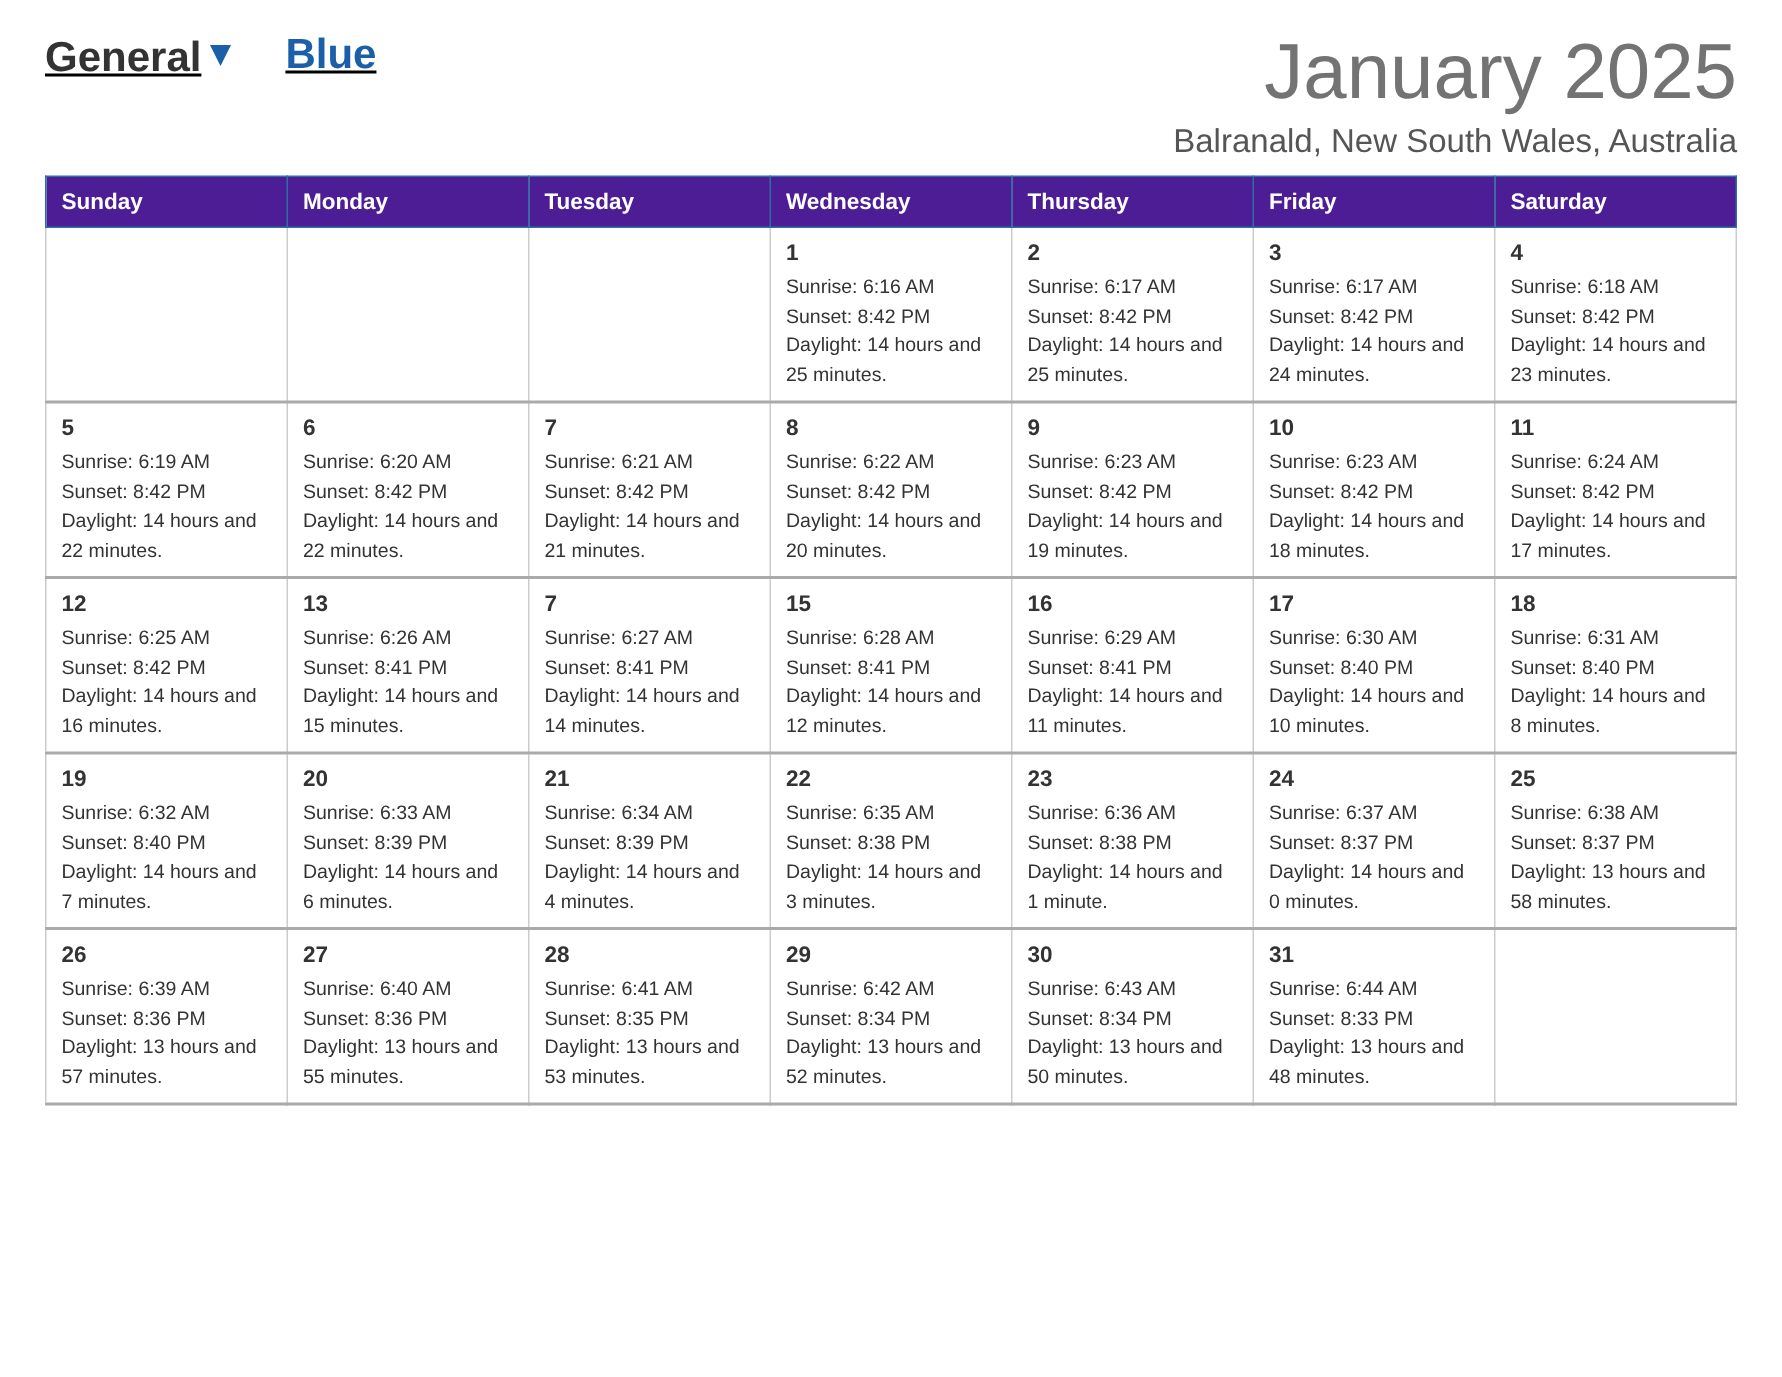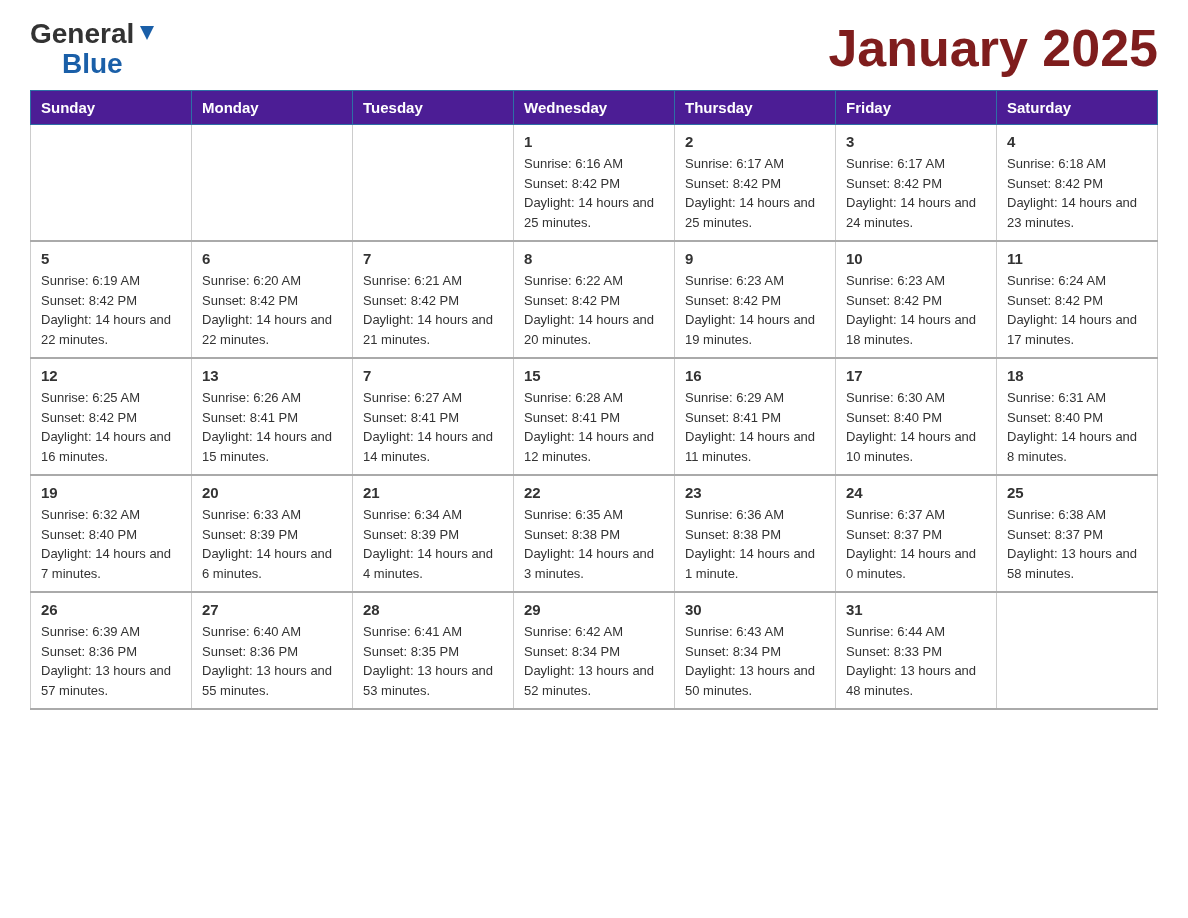--- a/index.html
+++ b/index.html
@@ -11,42 +11,43 @@
       min-height: 918px;
     }
     .header {
       display: flex;
       justify-content: space-between;
       align-items: flex-start;
       margin-bottom: 10px;
     }
     .logo {
       display: flex;
-      flex-direction: column;
-      align-items: flex-start;
+      flex-direction: row;
+      align-items: flex-end;
+      text-decoration: underline;
     }
     .logo-text {
       font-size: 28px;
       font-weight: bold;
       color: #333;
       line-height: 1;
     }
     .logo-line2 {
       color: #1a5fa8;
       font-size: 28px;
       font-weight: bold;
       margin-left: 32px;
     }
     .title-block {
       text-align: right;
     }
     .title-block h1 {
       font-size: 52px;
-      font-weight: bold;
-      color: #7f1d1d;
+      font-weight: normal;
+      color: #737373;
       line-height: 1.1;
     }
     .title-block h2 {
       font-size: 22px;
       font-weight: normal;
       color: #555;
       margin-top: 4px;
     }
     table {
       width: 100%;
@@ -97,20 +98,21 @@
     <div style="display:flex; align-items:center;">
       <span class="logo-text">General</span>
       <svg width="22" height="22" viewBox="0 0 22 22" style="margin-left:2px; margin-top:-2px;">
         <polygon points="4,4 18,4 11,18" fill="#1a5fa8"></polygon>
       </svg>
     </div>
     <div class="logo-line2">Blue</div>
   </div>
   <div class="title-block">
     <h1>January 2025</h1>
+    <h2>Balranald, New South Wales, Australia</h2>
   </div>
 </div>
 
 <table>
   <thead>
     <tr>
     <th>Sunday</th>
         <th>Monday</th>
         <th>Tuesday</th>
         <th>Wednesday</th>

